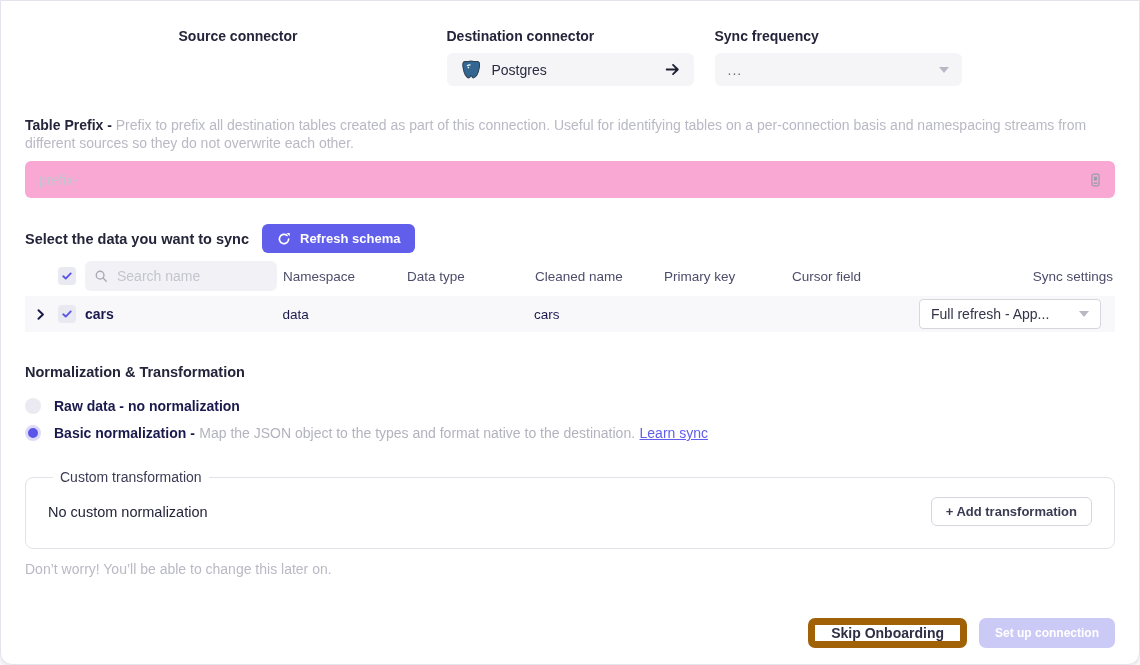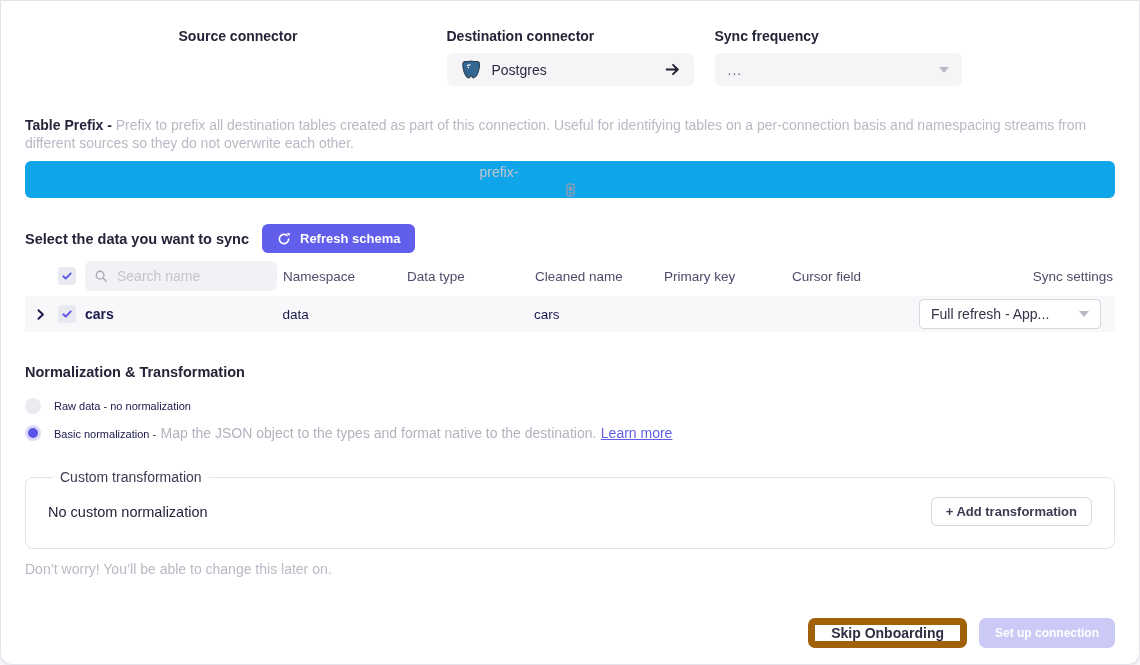--- a/index.html
+++ b/index.html
@@ -35,22 +35,22 @@
     border-left:5px solid transparent; border-right:5px solid transparent;
     border-top:6px solid #b9b9c6;
   }
 
   
   .prefix-section { margin-top:30px; }
   .prefix-text { margin:0; font-size:14px; line-height:18px; max-width:1092px; }
   .bold { font-weight:700; color:#24243a; }
   .muted { color:#b9b9c5; }
   .prefix-input-wrap {
-    margin-top:9px; height:37px; background:#0ea5e9; border-radius:6px;
-    display:flex; align-items:center; padding:0 12px;flex-direction:column;
+    margin-top:9px; height:37px; background:#f9a8d4; border-radius:6px;
+    display:flex; align-items:center; padding:0 12px;
   }
   .prefix-input {
     flex:1; border:none; outline:none; background:transparent;
     font-size:14px; font-family:"Liberation Sans", sans-serif; color:#2a2a40;
   }
   .prefix-input::placeholder { color:#c4c4cf; }
   .input-icon { display:flex; }
 
   
   .schema-section { margin-top:26px; }
@@ -96,21 +96,21 @@
   }
 
   
   .norm-section { margin-top:32px; }
   .norm-title { font-size:14.5px; font-weight:700; color:#24243a; }
   .radio-row { display:flex; align-items:center; gap:13px; margin-top:18px; }
   .radio-row + .radio-row { margin-top:10px; }
   .radio { width:16px; height:16px; border-radius:50%; flex:none; cursor:pointer; }
   .radio.off { background:#eaeaf0; }
   .radio.on  { background:#5b54e8; border:3px solid #dcdaf8; }
-  .radio-label { font-size:11px; font-weight:400; color:#1a194d; }
+  .radio-label { font-size:14px; font-weight:700; color:#1a194d; }
   .radio-desc { font-size:14px; color:#b3b3bf; }
   .learn-link { font-size:14px; color:#615eec; text-decoration:underline; cursor:pointer; }
 
   
   .transform-fieldset {
     margin:27px 0 0 0; border:1px solid #e2e2e9; border-radius:8px;
     padding:12px 22px 22px 22px;
   }
   .transform-fieldset legend {
     font-size:14px; color:#3c3c55; padding:0 7px; margin-left:5px;
@@ -271,21 +271,21 @@
       <div class="radio-row">
         <span class="radio off"></span>
         <span class="radio-label">Raw data - no normalization</span>
       </div>
 
       <div class="radio-row">
         <span class="radio on"></span>
         <span>
           <span class="radio-label">Basic normalization -</span>
           <span class="radio-desc">Map the JSON object to the types and format native to the destination.</span>
-          <a class="learn-link">Learn more</a>
+          <a class="learn-link">Learn sync</a>
         </span>
       </div>
     </div>
 
     <fieldset class="transform-fieldset">
       <legend>Custom transformation</legend>
       <div class="transform-body">
         <span class="empty-text">No custom normalization</span>
         <button class="add-btn">+ Add transformation</button>
       </div>

